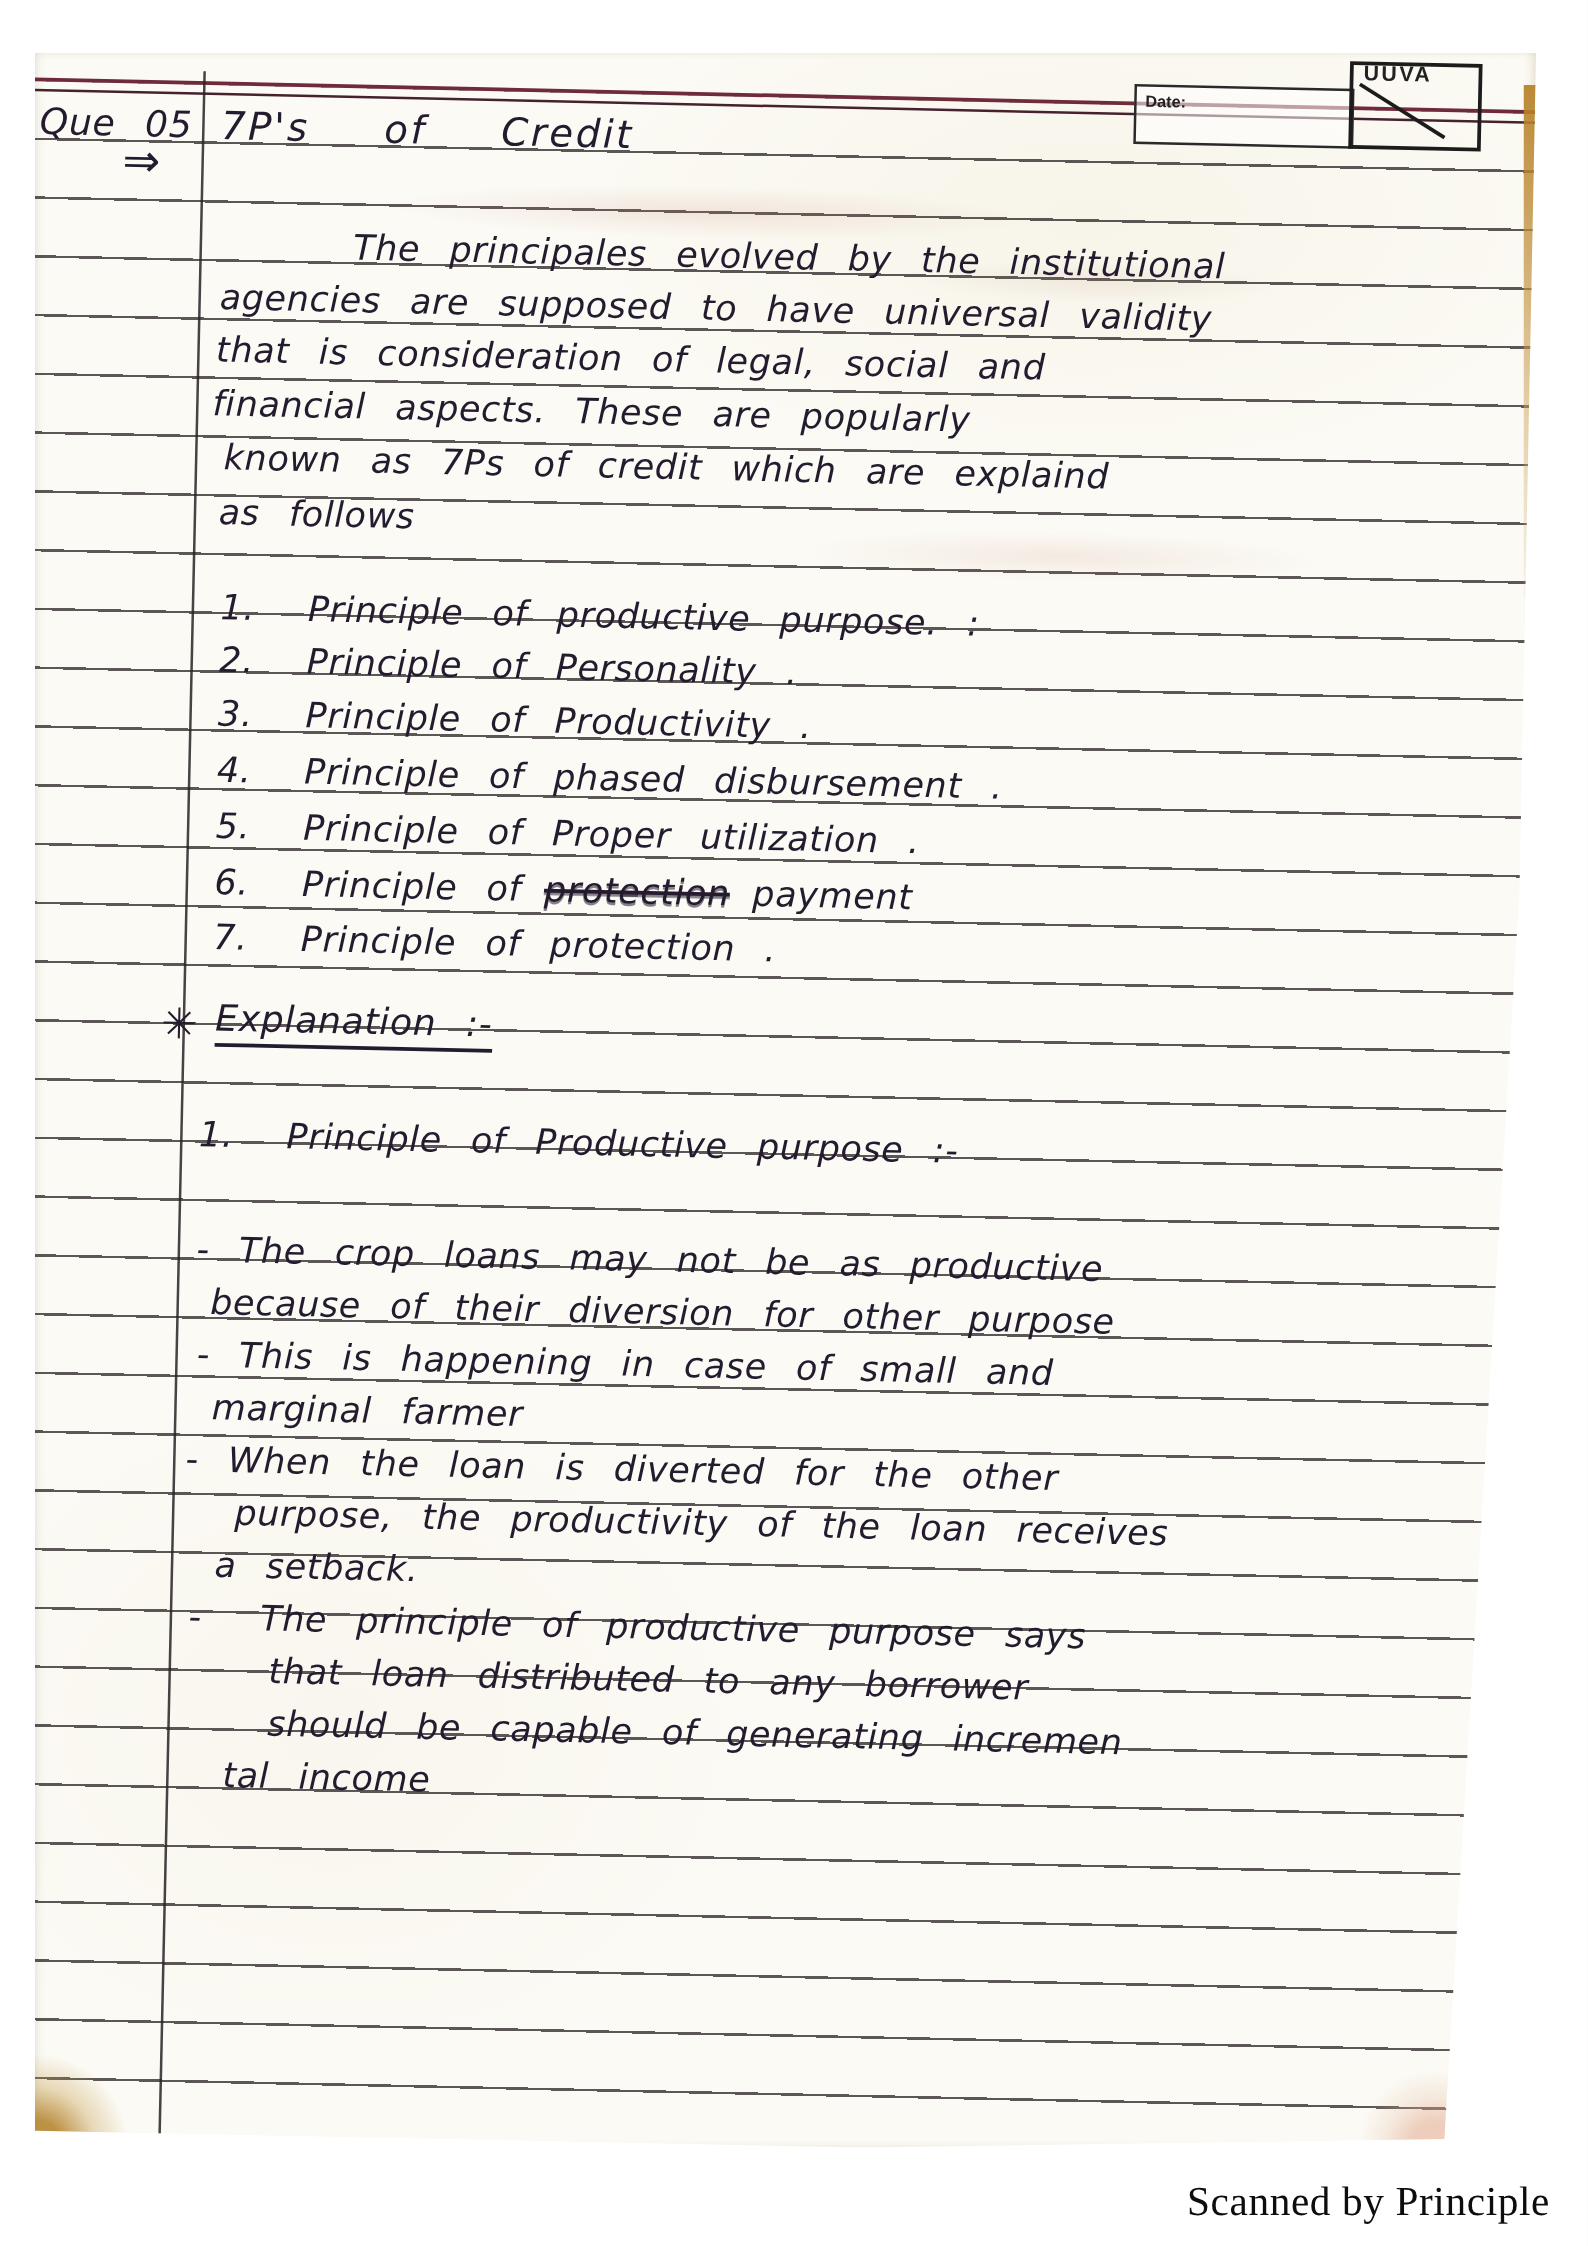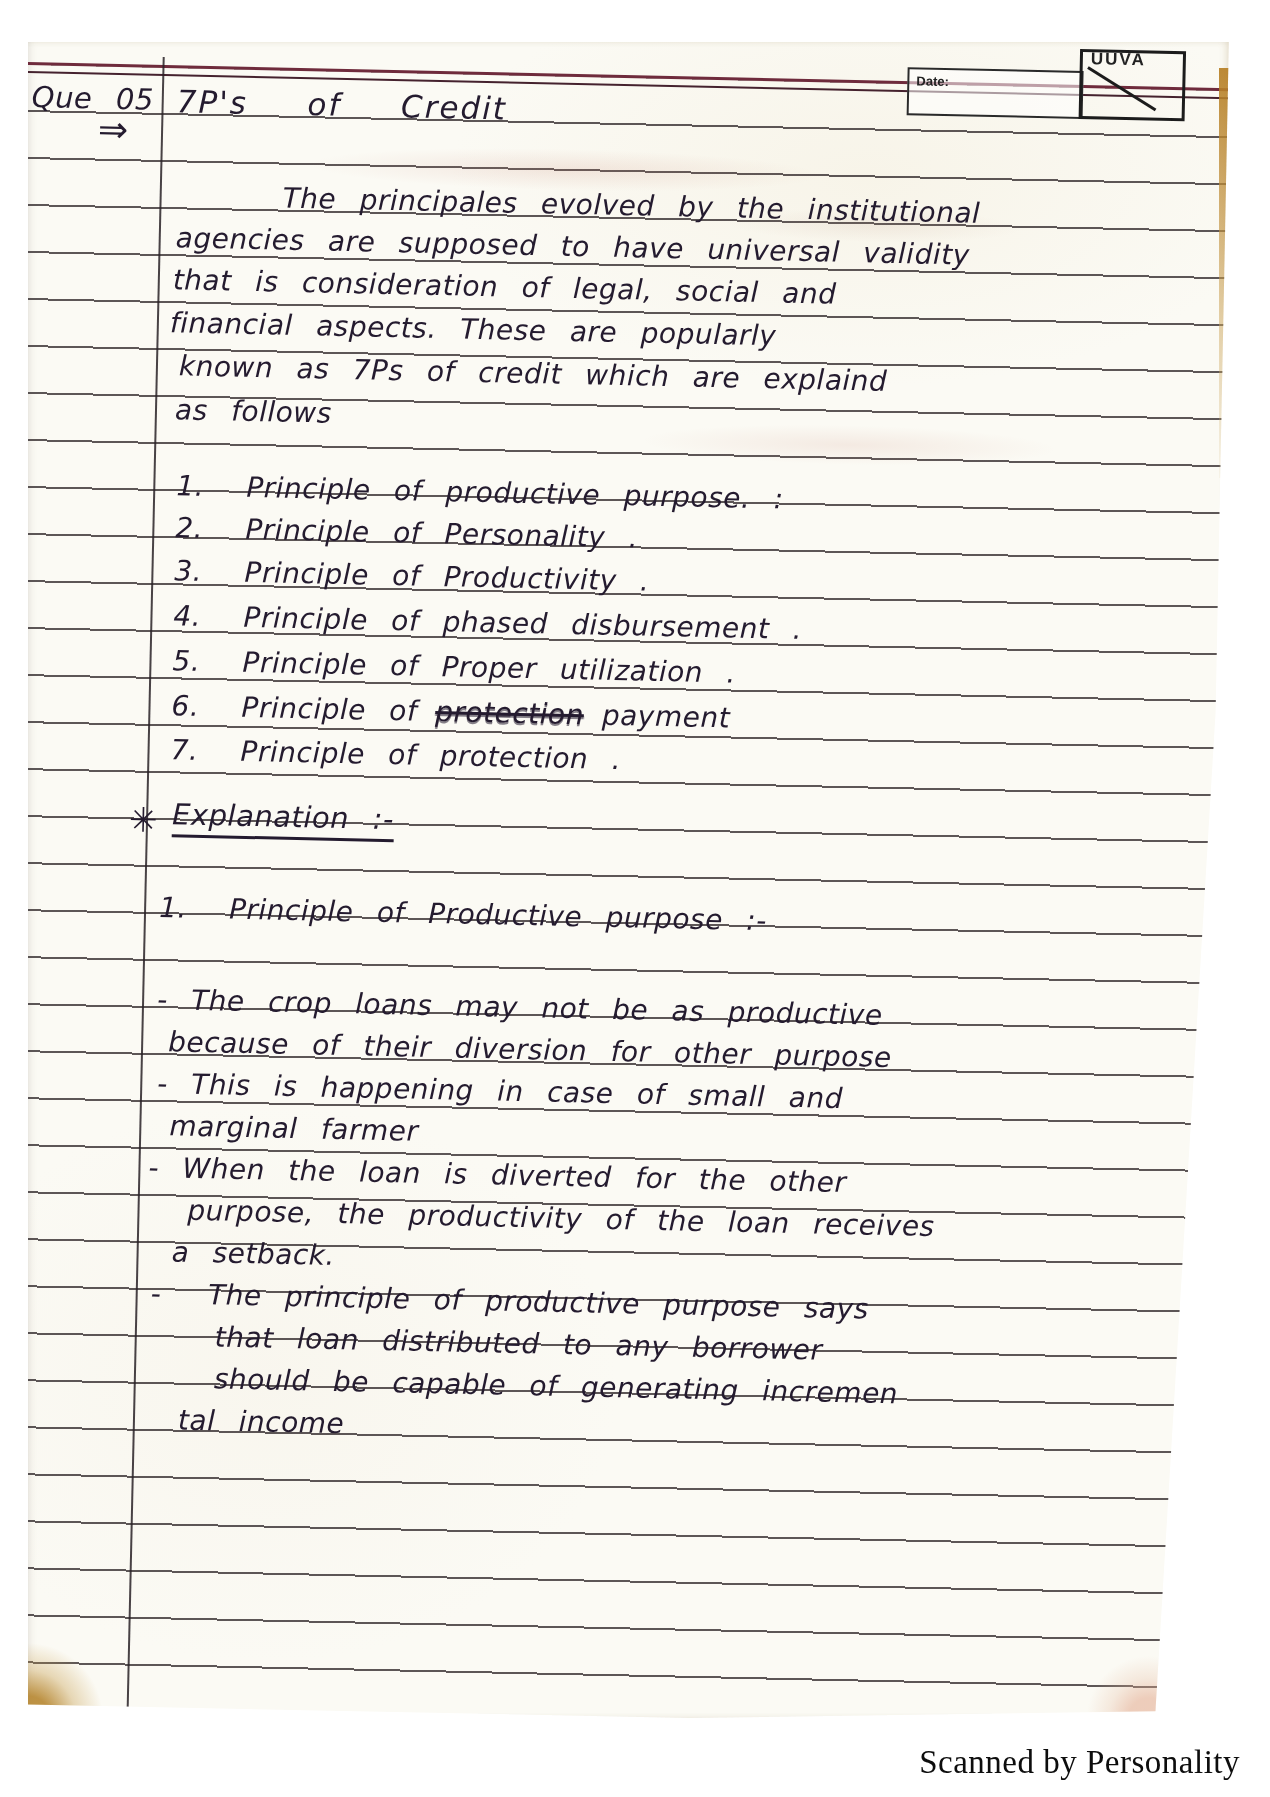--- a/index.html
+++ b/index.html
@@ -156,13 +156,13 @@
     <div class="hw" style="top:1263px;left:215px">that loan distributed to any borrower</div>
     <div class="hw" style="top:1305px;left:215px">should be capable of generating incremen</div>
     <div class="hw" style="top:1347px;left:180px">tal income</div>
   </div>
 
   <div class="edge-right-strip"></div>
   <div class="corner-bl"></div>
   <div class="corner-br"></div>
 </div>
 
-<div class="watermark">Scanned by Personality</div>
+<div class="watermark">Scanned by Principle</div>
 
 </body></html>

